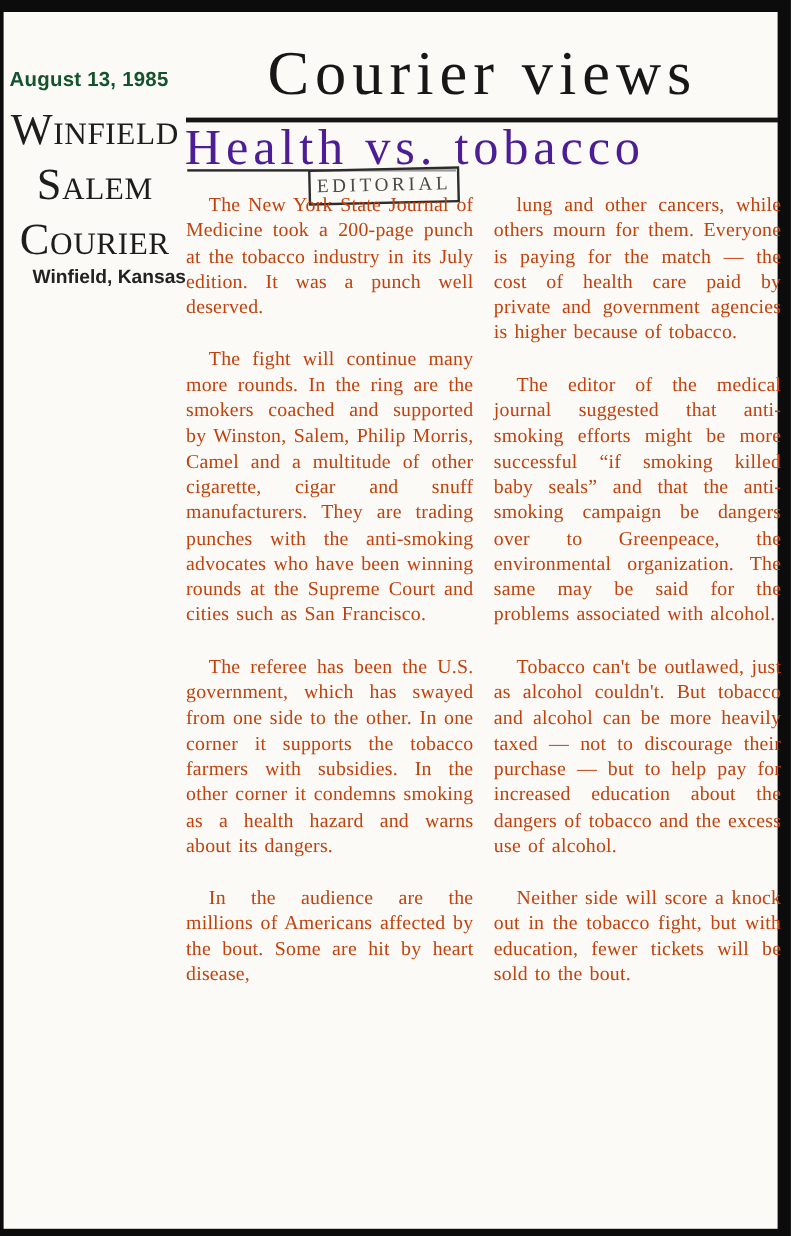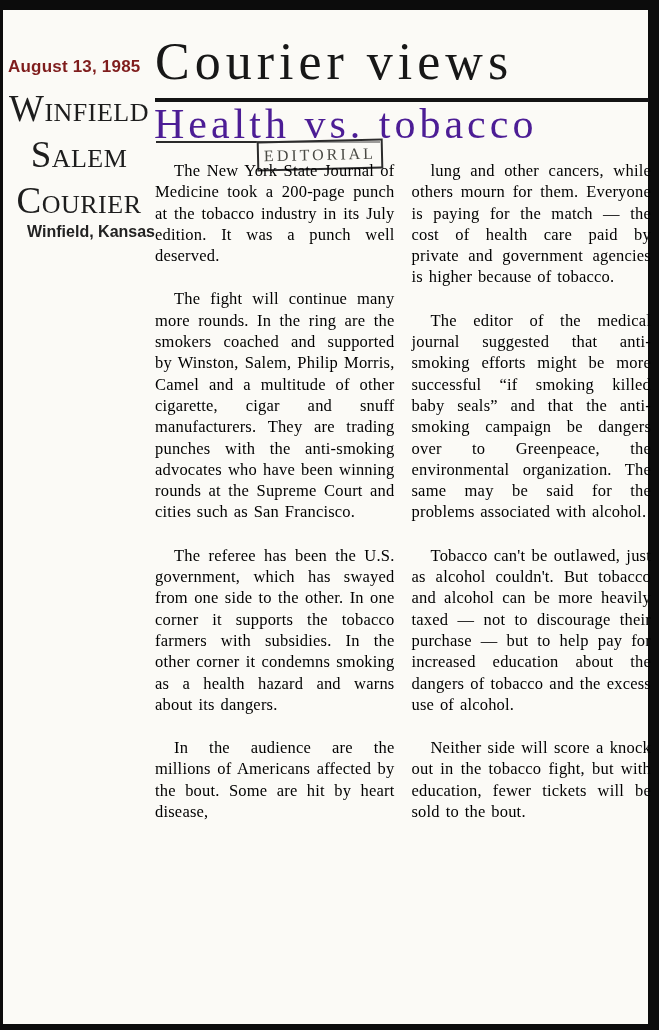--- a/index.html
+++ b/index.html
@@ -14,26 +14,26 @@
   .paper{
     position:absolute;
     left:3px;top:10px;right:11px;bottom:6px;
     background:#fbfaf6;
     color:#2e2c26;
   }
   
   .date{
     position:absolute;left:5px;top:47px;
     font-family:"Liberation Sans",sans-serif;
-    font-weight:bold;font-size:17px;color:#7f1d1d;
+    font-weight:bold;font-size:17px;color:#14532d;
     letter-spacing:0.2px;
   }
   .masthead{
     position:absolute;left:152px;top:22px;width:494px;
-    text-align:left;
+    text-align:center;
     font-family:"Liberation Serif",serif;
     font-size:52px;line-height:60px;
     letter-spacing:5px;
     color:#171717;
   }
   .masthead-rule{
     position:absolute;left:152px;top:88px;width:494px;height:4px;
     background:#141414;
   }
   
@@ -85,21 +85,21 @@
   }
   .col{flex:1 1 0;min-width:0;}
   .col p{
     margin:0 0 22px 0;
     font-family:"Liberation Serif",serif;
     font-size:16.5px;line-height:21.3px;
     letter-spacing:0.2px;
     word-spacing:1.5px;
     text-align:justify;
     text-indent:19px;
-    color:#000000;
+    color:#c2410c;
   }
 </style>
 </head>
 <body>
 
 <div class="scan">
   <div class="paper">
 
     <div class="date">August 13, 1985</div>
 

